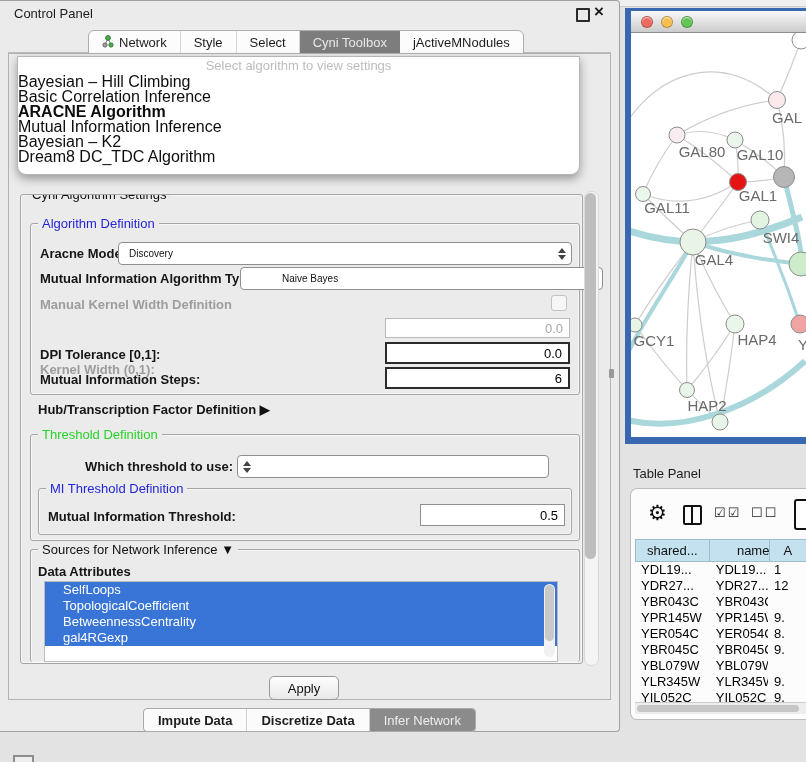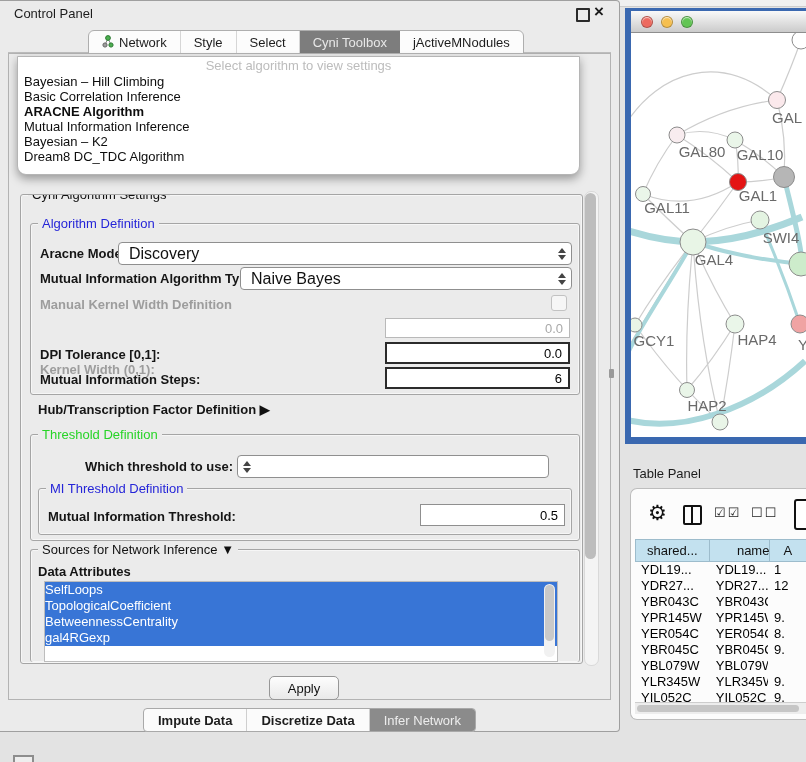--- a/index.html
+++ b/index.html
@@ -28,50 +28,50 @@
     box-shadow:inset 0 0 0 1px rgba(255,255,255,.55);}
   .legend{position:absolute;top:-8px;left:7px;background:#ebebeb;padding:0 4px;
     font-size:13px;color:#111;white-space:nowrap;}
   .legend.blue{color:#2525d8;}
   .legend.green{color:#27d427;}
   .lbl{position:absolute;font-size:13px;color:#151515;white-space:nowrap;}
   .lbl.b{font-weight:bold;}
   .lbl.dis{color:#9d9d9d;font-weight:bold;}
   .combo{position:absolute;height:21px;background:#fff;border:1px solid #8f8f8f;border-radius:4px;
     display:flex;align-items:center;cursor:pointer;}
-  .combo .val{flex:1;padding-left:10px;font-size:16px;color:#111;}
+  .combo .val{flex:1;padding-left:10px;font-size:10px;color:#111;}
   .combo .spin{width:18px;display:flex;flex-direction:column;align-items:center;gap:2px;}
   .tri-up{width:0;height:0;border-left:4px solid transparent;border-right:4px solid transparent;border-bottom:5px solid #444;}
   .tri-dn{width:0;height:0;border-left:4px solid transparent;border-right:4px solid transparent;border-top:5px solid #444;}
   .tfield{position:absolute;height:20px;background:#fff;font-size:13px;text-align:right;
     padding:0 6px;box-sizing:border-box;font-family:"Liberation Sans",sans-serif;}
   .tfield.en{border:2px solid #2b2b2b;color:#000;}
   .tfield.dis{border:1px solid #b9b9b9;color:#a9a9a9;}
   .checkbox{position:absolute;width:14px;height:14px;border:1px solid #c2c2c2;border-radius:3px;background:#f6f6f6;}
   .arrow-r{display:inline-block;color:#111;font-size:13px;}
   
   #attr-list{left:44px;top:580px;width:512px;height:79px;background:#fff;border:1px solid #bdbdbd;overflow:hidden;}
-  .attr-item{height:16px;line-height:16px;padding-left:0;font-size:13px;color:#fff;background:#3875d6;cursor:pointer;}
+  .attr-item{height:16px;line-height:16px;padding-left:18px;font-size:13px;color:#fff;background:#3875d6;cursor:pointer;}
   #attr-scroll{position:absolute;right:2px;top:2px;width:11px;height:73px;background:#f1f1f1;border-radius:6px;}
   #attr-thumb{position:absolute;left:1px;top:1px;width:9px;height:56px;background:#c9c9c9;border-radius:5px;}
   
   #settings-scrollbar{left:584px;top:190px;width:13px;height:473px;background:#f4f4f4;border:1px solid #d9d9d9;border-radius:7px;}
   #settings-thumb{left:585px;top:192px;width:11px;height:366px;background:#bdbdbd;border-radius:6px;}
   
   #apply-btn{left:269px;top:675px;width:68px;height:22px;border:1px solid #979797;border-radius:5px;
     background:linear-gradient(#fdfdfd,#e9e9e9);font-size:13px;color:#111;display:flex;align-items:center;justify-content:center;cursor:pointer;}
   #bottom-tabs{left:143px;top:707px;height:22px;display:flex;background:#fbfbfb;border:1px solid #a9a9a9;border-radius:4px;overflow:hidden;}
   .btab{display:flex;align-items:center;padding:8px 14px;font-size:13px;font-weight:bold;color:#1d1d1d;border-right:1px solid #cfcfcf;cursor:pointer;}
   .btab:last-child{border-right:none;}
   .btab.sel{background:#8b8b8b;color:#ededed;border-right:none;font-weight:normal;}
   
   #algo-popup{left:17px;top:55px;width:561px;height:117px;background:#fff;border:1px solid #b5b5b5;
     border-radius:0 0 9px 9px;box-shadow:0 4px 10px rgba(0,0,0,.35);z-index:50;overflow:hidden;}
   #algo-placeholder{height:17px;line-height:17px;text-align:center;color:#bcbcbc;font-size:13px;}
-  .algo-item{height:15px;line-height:15px;padding-left:6px;font-size:13px;color:#0d0d0d;cursor:pointer;white-space:nowrap;}
+  .algo-item{height:15px;line-height:15px;padding-left:0;font-size:16px;color:#0d0d0d;cursor:pointer;white-space:nowrap;}
   .algo-item.sel{font-weight:bold;}
   
   #divider-handle{left:609px;top:369px;width:5px;height:9px;background:#9a9a9a;border-radius:1px;cursor:col-resize;}
   
   #network-window{left:625px;top:8px;width:181px;height:436px;background:#fff;
     border-left:6px solid #3a68b0;border-top:3px solid #3a68b0;border-bottom:7px solid #3a68b0;box-sizing:border-box;}
   #net-titlebar{height:21px;background:linear-gradient(#f9f9f9,#cbcbcb);border-bottom:1px solid #8e8e8e;
     display:flex;align-items:center;padding-left:10px;gap:8px;}
   .tl{width:12px;height:12px;border-radius:50%;box-shadow:inset 0 1px 1px rgba(255,255,255,.7);border:1px solid rgba(0,0,0,.25);box-sizing:border-box;cursor:pointer;}
   #net-canvas{width:100%;height:405px;overflow:hidden;}
@@ -144,21 +144,21 @@
   </div>
   <div class="lbl b" style="left:40px;top:245px;">Aracne Mode:</div>
   <div class="combo" style="left:118px;top:241px;width:452px;">
     <span class="val">Discovery</span>
     <span class="spin">
         <span class="tri-up"></span>
         <span class="tri-dn"></span>
       </span>
   </div>
   <div class="lbl b" style="left:40px;top:270px;">Mutual Information Algorithm Type:</div>
-  <div class="combo" style="left:240px;top:266px;width:330px;">
+  <div class="combo" style="left:240px;top:266px;width:330px;padding-left:31px;">
     <span class="val">Naive Bayes</span>
     <span class="spin">
         <span class="tri-up"></span>
         <span class="tri-dn"></span>
       </span>
   </div>
   <div class="lbl dis" style="left:40px;top:296px;">Manual Kernel Width Definition</div>
   <div class="checkbox" style="left:551px;top:294px;"></div>
   <div class="lbl dis" style="left:40px;top:321px;margin-top:40px;">Kernel Width (0,1):</div>
   <input class="tfield dis" style="left: 385px; top: 317px; width: 185px;" readonly="" value="0.0">

